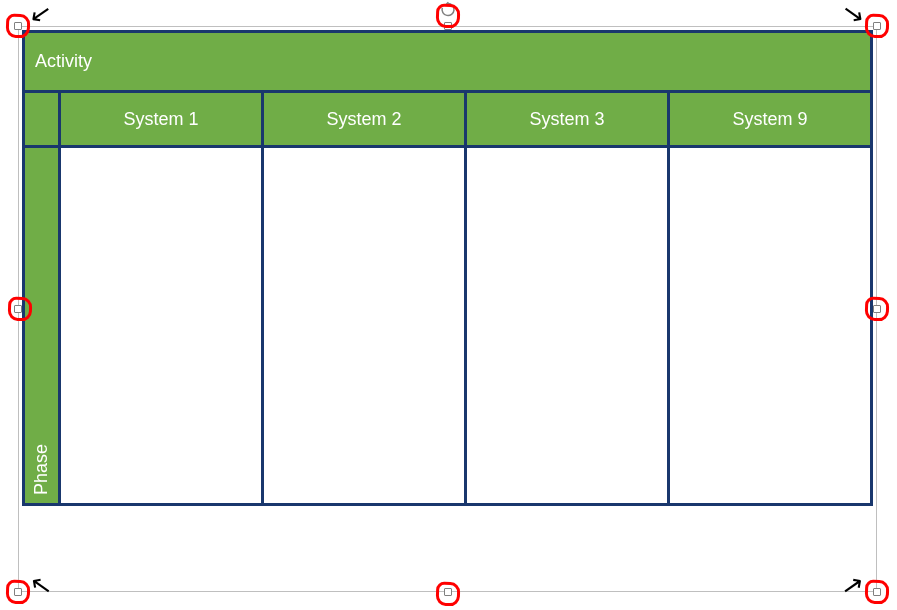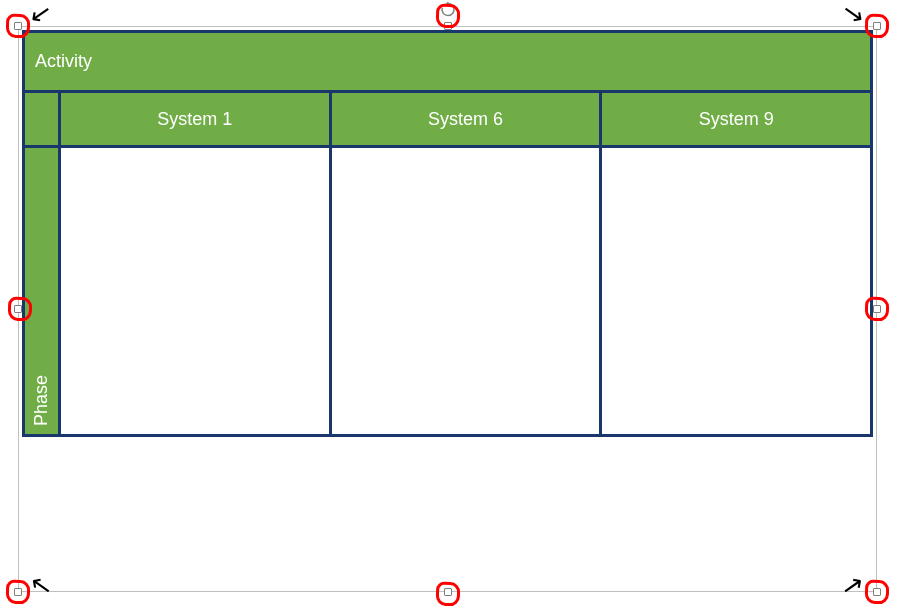--- a/index.html
+++ b/index.html
@@ -19,21 +19,21 @@
     top: 26px;
     width: 859px;
     height: 566px;
     border: 1px solid #bfbfbf;
   }
   .diagram {
     position: absolute;
     left: 22px;
     top: 30px;
     width: 851px;
-    height: 407px;
+    height: 476px;
     border: 3px solid #19376d;
     background: #19376d;
     display: flex;
     flex-direction: column;
   }
   .title-bar {
     height: 60px;
     background: #70ad47;
     border-bottom: 3px solid #19376d;
     display: flex;
@@ -148,21 +148,27 @@
     </div>
     <div class="columns">
       <div class="col">
         <div class="col-header">
           <span>System 1</span>
         </div>
         <div class="col-body"></div>
       </div>
       <div class="col">
         <div class="col-header">
-          <span>System 6</span>
+          <span>System 2</span>
+        </div>
+        <div class="col-body"></div>
+      </div>
+      <div class="col">
+        <div class="col-header">
+          <span>System 3</span>
         </div>
         <div class="col-body"></div>
       </div>
       <div class="col">
         <div class="col-header">
           <span>System 9</span>
         </div>
         <div class="col-body"></div>
       </div>
     </div>

